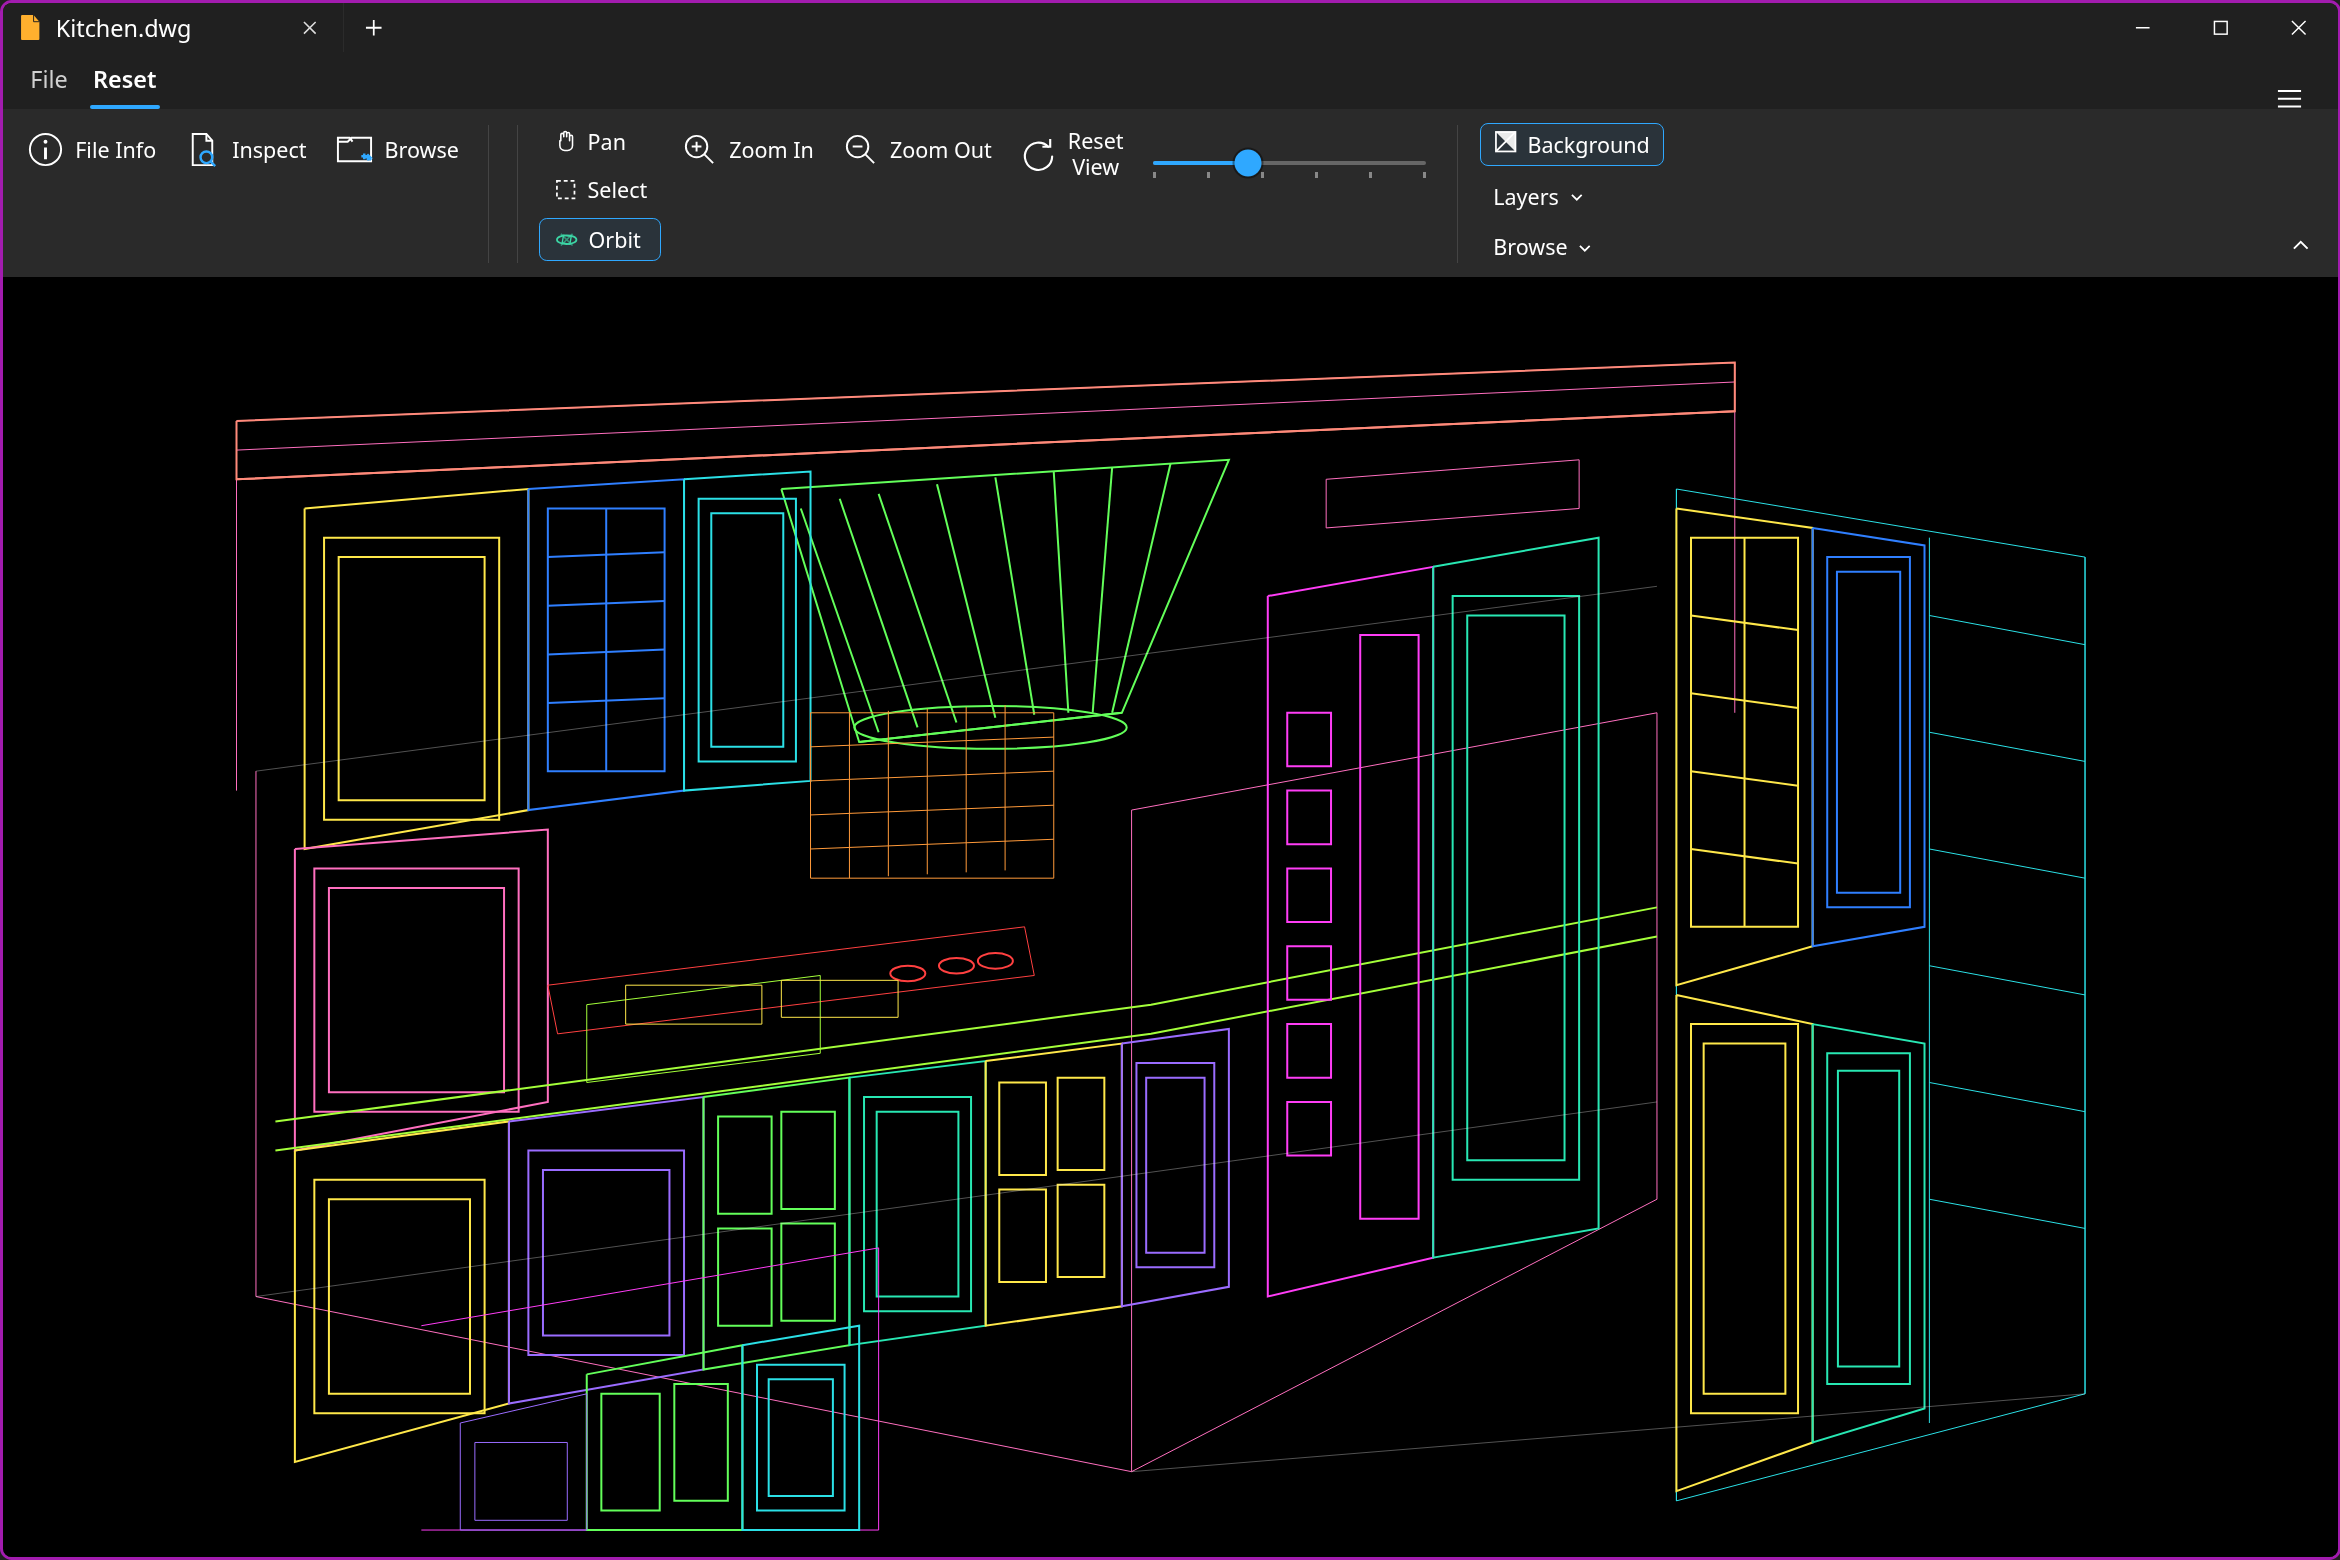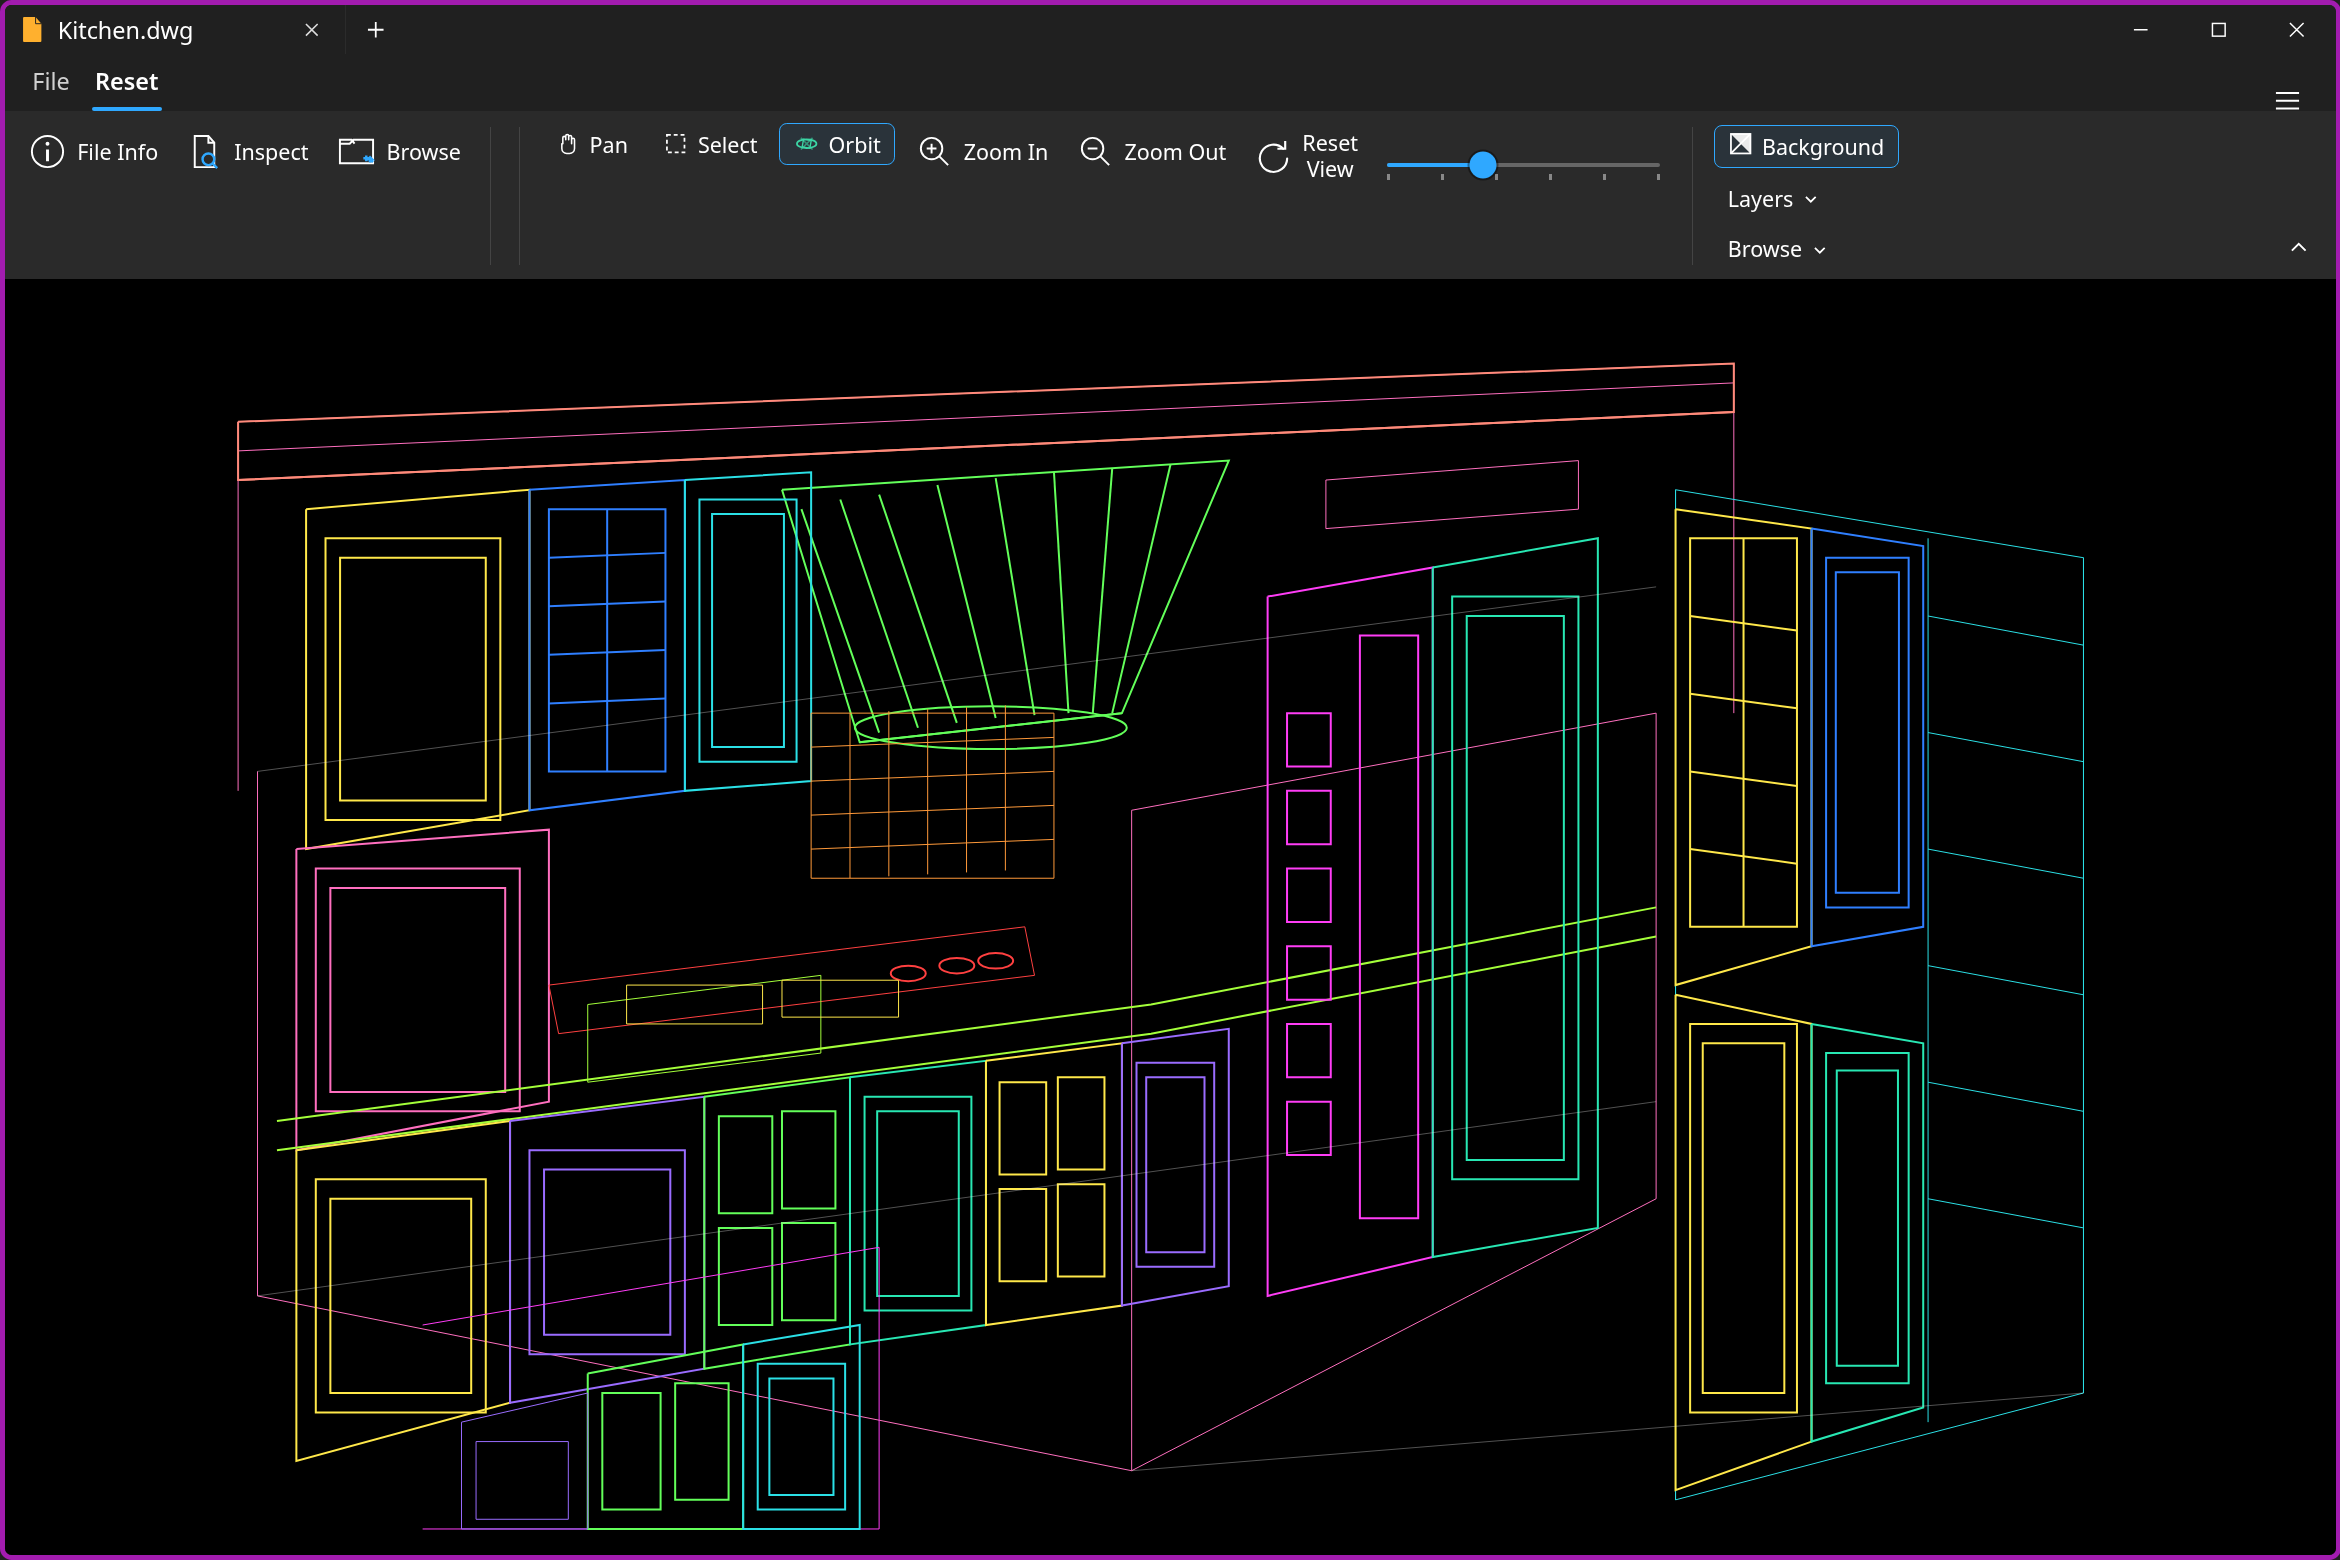--- a/index.html
+++ b/index.html
@@ -22,21 +22,21 @@
     background: var(--bg-window);
     font-family: "Segoe UI", system-ui, sans-serif;
     color: var(--fg);
     font-size: 23.4px;
     overflow: hidden;
   }
   .window {
     width: 2341px; height: 1560px;
     display: flex; flex-direction: column;
     background: var(--bg-window);
-    border: 5px solid #a21caf;
+    border: 3px solid #a21caf;
     border-radius: 11.7px;
     overflow: hidden;
   }
   
   .titlebar {
     height: 49px;
     display: flex;
     align-items: stretch;
     background: var(--bg-titlebar);
   }
@@ -100,21 +100,21 @@
   }
   .big-btn .icon { height:43px; display:flex; align-items:center; justify-content:center;}
   .big-btn .label { font-size:21.5px; color:var(--fg); line-height:1.2; white-space:pre-line; }
   .small-btn {
     display:flex; align-items:center; gap:9.8px;
     padding: 5.9px 13.7px;
     border-radius:7.8px;
     font-size:21.5px;
   }
   .small-btn .icon { width:25px; height:25px; display:flex;align-items:center;justify-content:center;}
-  .small-col { display:flex; flex-direction:row; gap:7.8px; }
+  .small-col { display:flex; flex-direction:column; gap:7.8px; }
   .pill-active {
     border: 1.5px solid var(--accent);
     background: rgba(47,168,255,0.08);
   }
   .orbit-icon { color: var(--accent-green); }
   
   .zoom-slider-wrap { display:flex; align-items:center; padding: 39px 9.8px 0 9.8px; }
   .zoom-slider {
     width: 273px; height: 5.9px; position:relative;
   }

